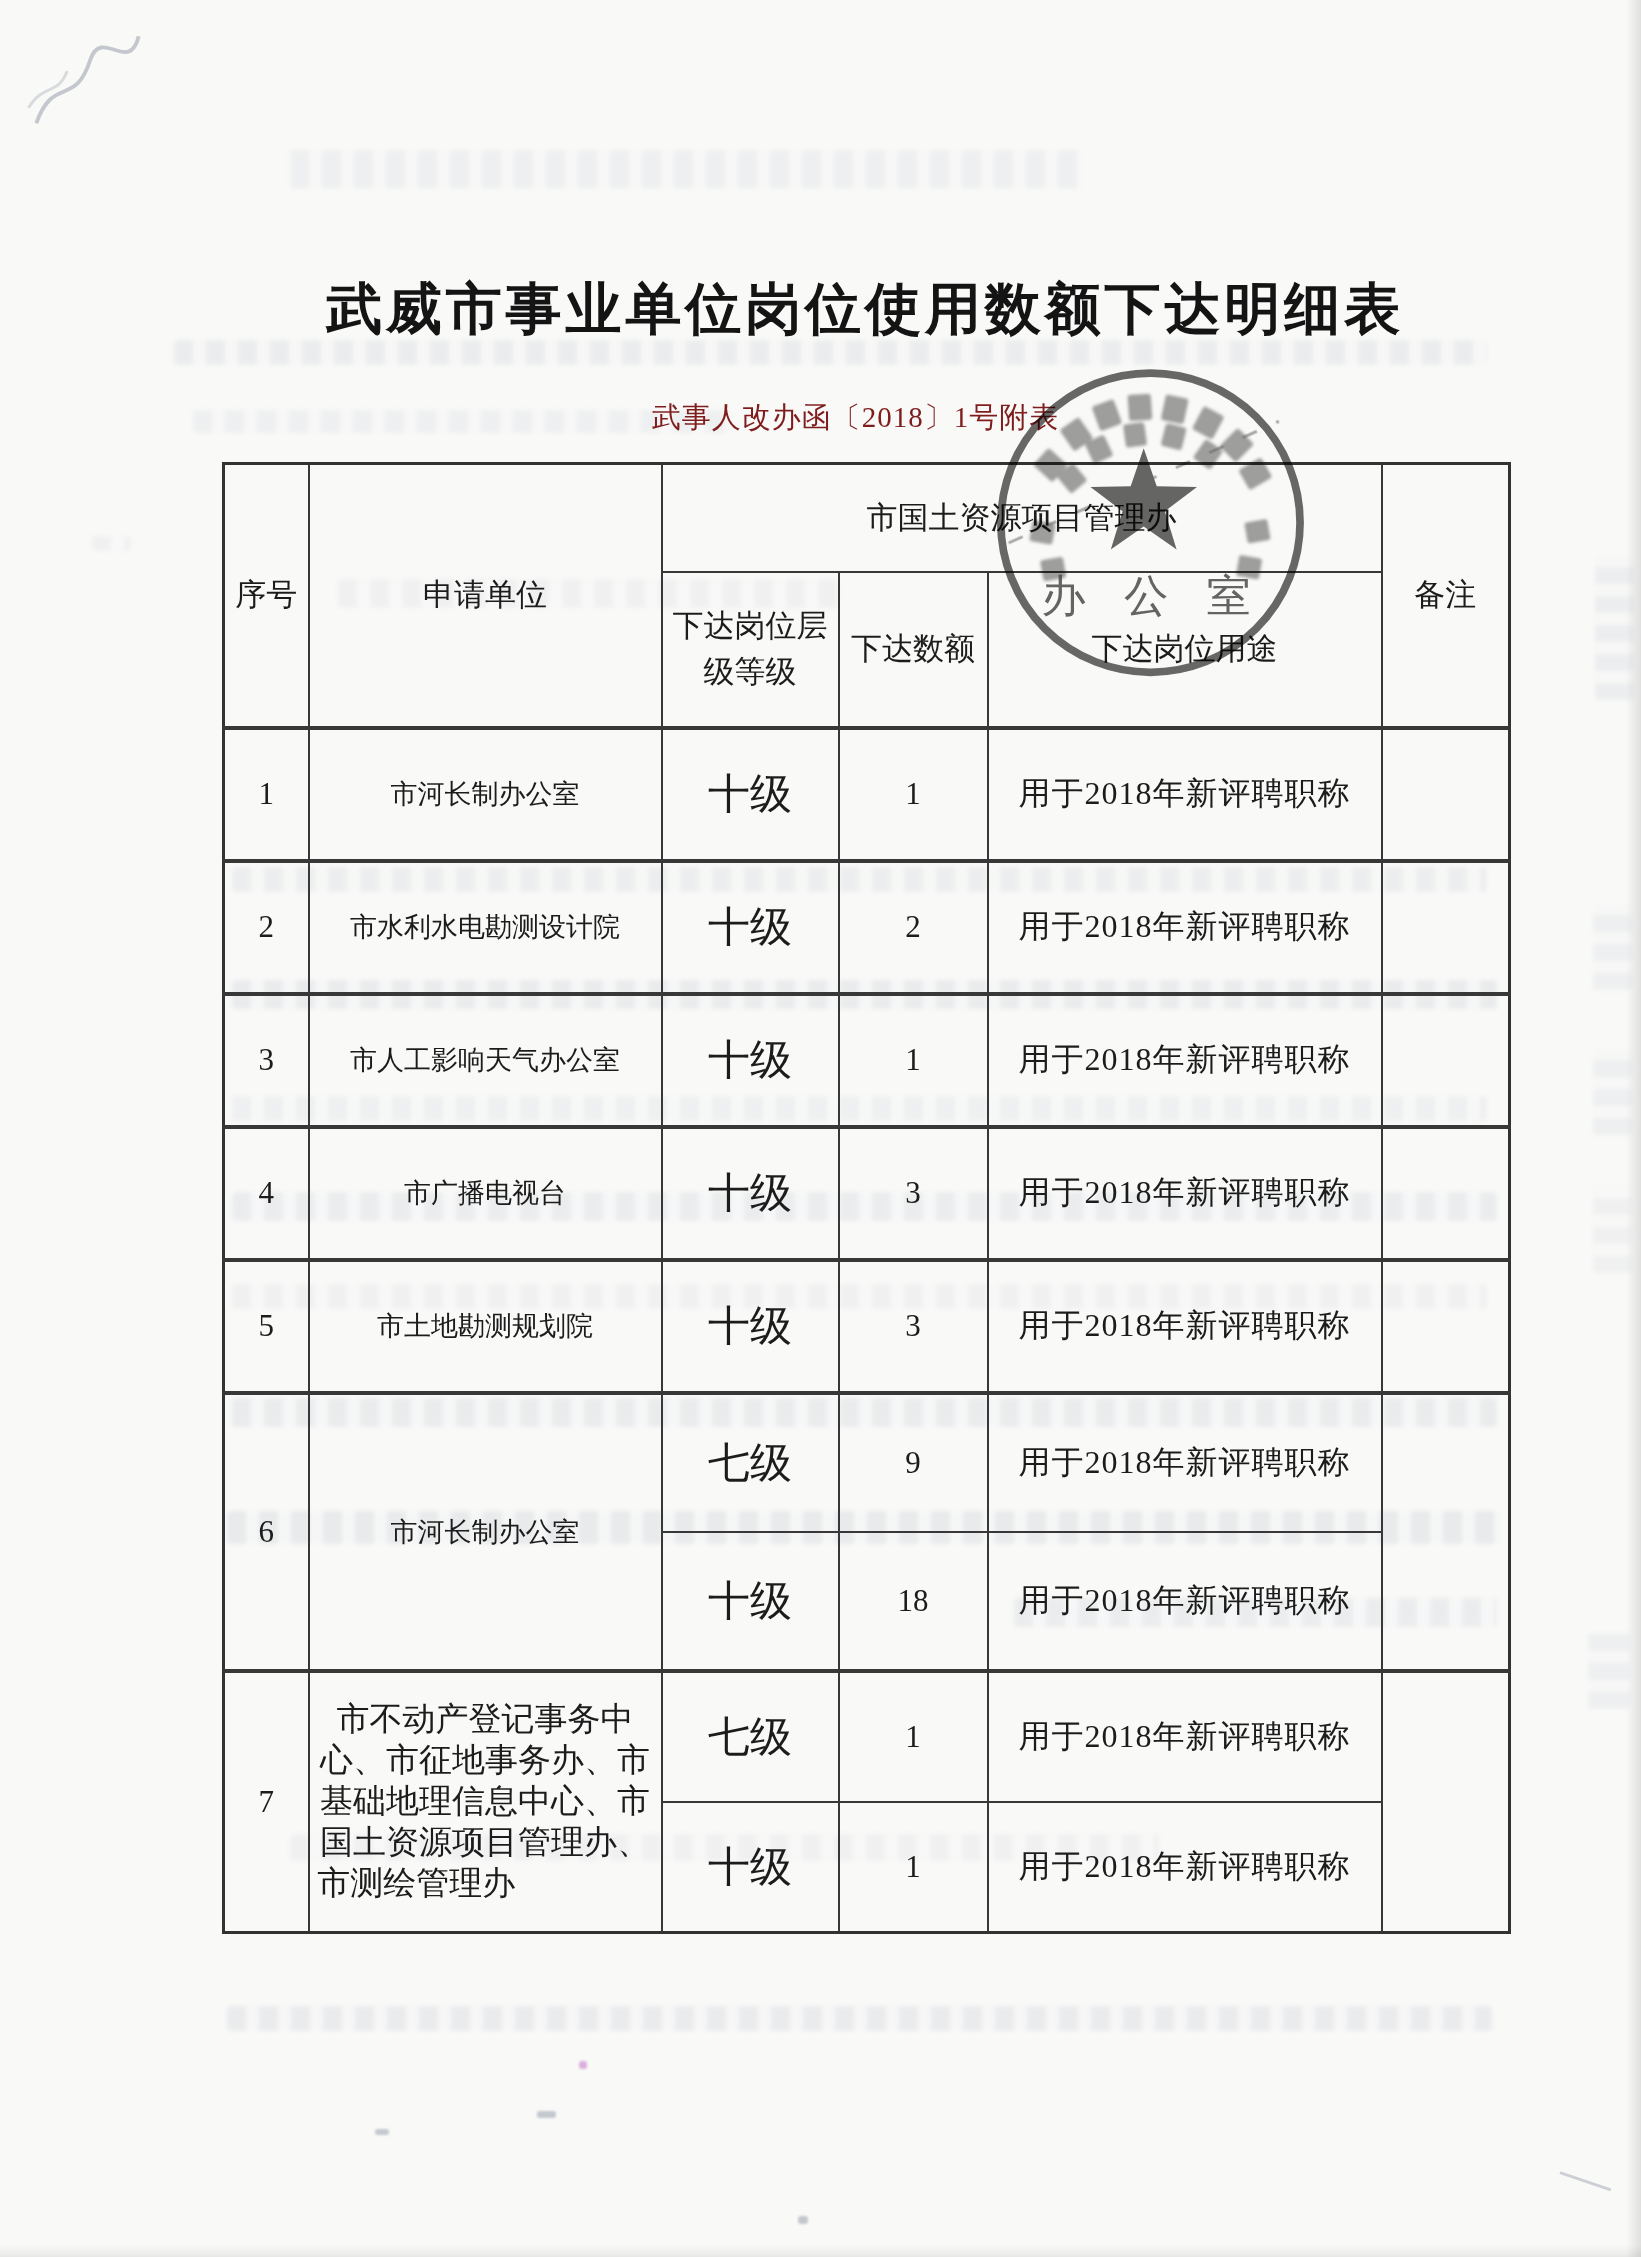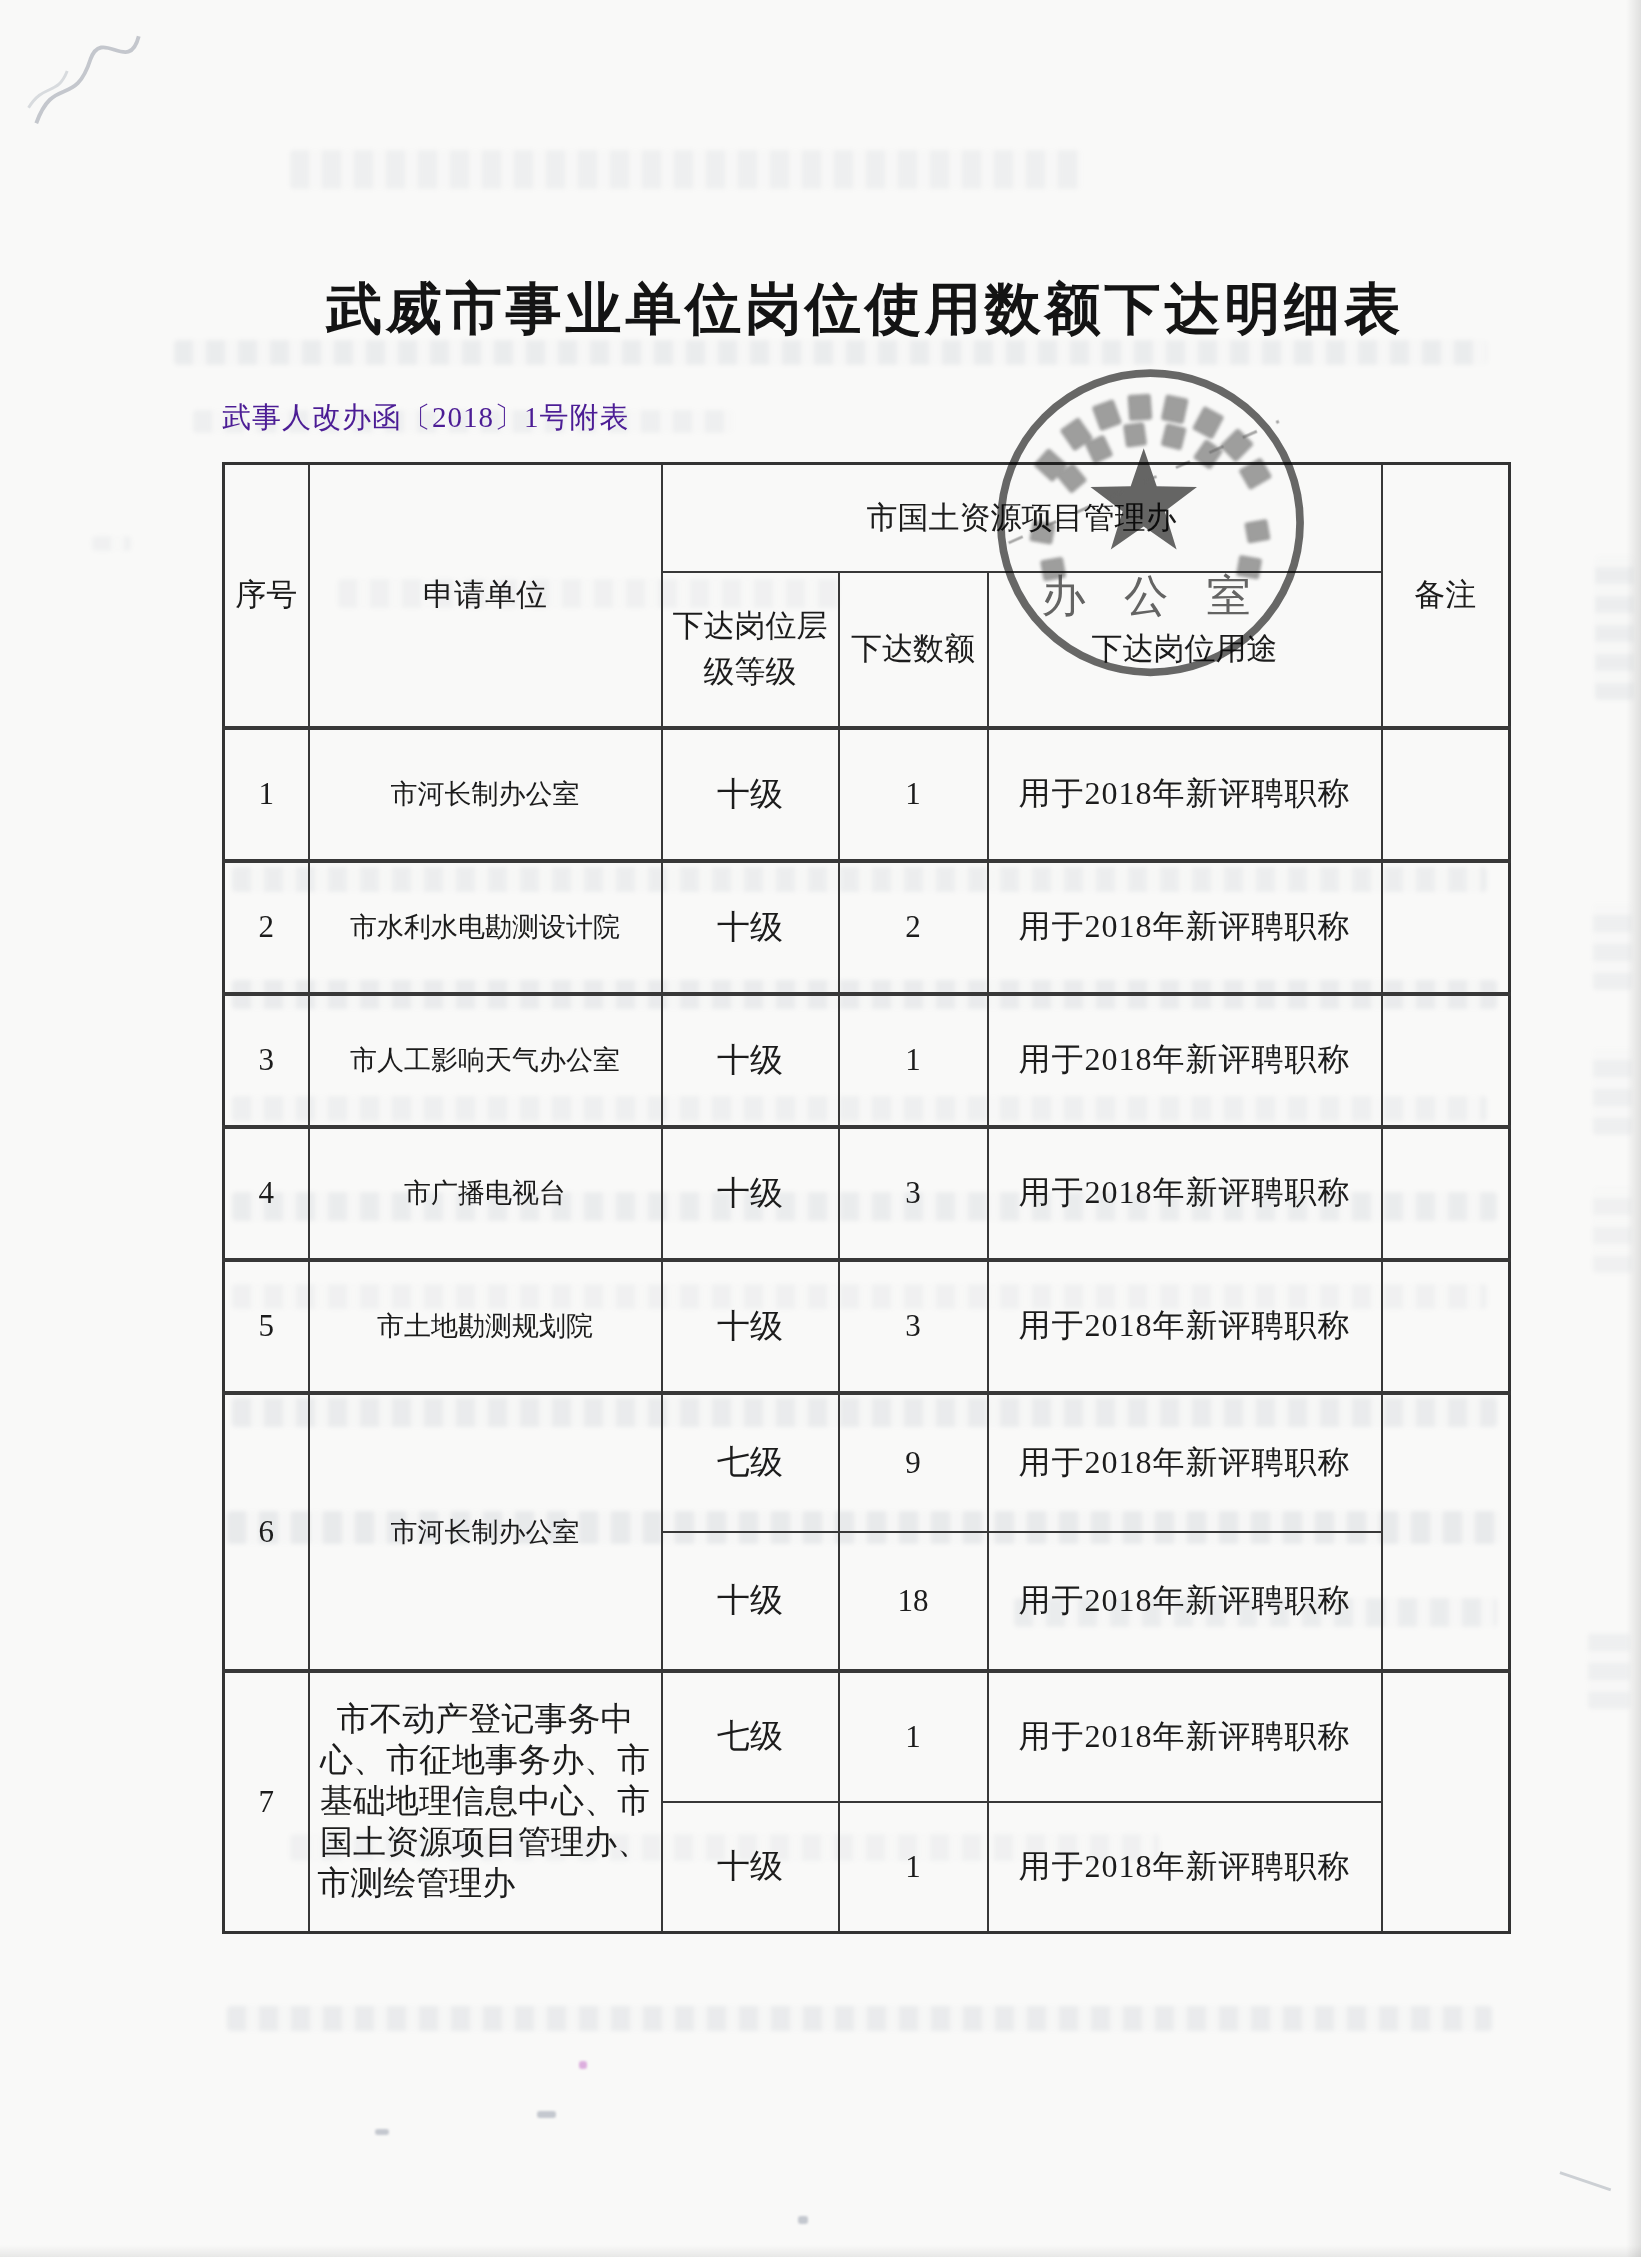--- a/index.html
+++ b/index.html
@@ -28,21 +28,21 @@
     filter:blur(1px); pointer-events:none; }
 
   .doc-title {
     position:absolute; left:222px; top:272px; width:1286px; z-index:2;
     text-align:center; font-family:"Liberation Sans","DejaVu Sans",sans-serif;
     font-size:56px; font-weight:700; letter-spacing:3.9px; color:#141414;
     margin:0;
   }
   .doc-ref {
     position:absolute; left:222px; top:398px; width:1267px; z-index:2;
-    text-align:left; font-size:29px; color:#4c1d95; letter-spacing:1px;
+    text-align:center; font-size:29px; color:#7f1d1d; letter-spacing:1px;
   }
 
   table.quota {
     position:absolute; left:222px; top:462px; z-index:2;
     border-collapse:collapse; table-layout:fixed;
     width:1286px; background:transparent;
     font-size:31px; color:#1c1c1c;
   }
   table.quota th, table.quota td {
     border:2.9px solid #383838; padding:0 7.7px;
@@ -54,21 +54,21 @@
   thead tr.group-row { height:108px; }
   thead tr.sub-row { height:156px; }
   tbody tr { height:133px; }
   tbody tr.tall { height:139px; }
   tbody tr.short { height:131px; }
   td.unit { font-size:27px; }
   td.unit-long {
     font-size:33px; text-align:justify; text-align-last:left;
     line-height:41px; padding:9.7px 11.6px;margin-top:20px;
   }
-  td.level { font-size:33px; }
+  td.level { font-size:42px; }
   td.amount { font-size:31px; }
   td.purpose { font-size:32px; letter-spacing:1px; }
   th.wrap { line-height:1.5; padding:0 17.4px; }
 
   .stamp { position:absolute; left:941px; top:338px; z-index:3;
     mix-blend-mode:multiply; opacity:0.92; pointer-events:none; }
   .scribble { position:absolute; left:14.5px; top:14.5px; z-index:1; pointer-events:none; }
   .corner-dash { position:absolute; left:1545px; top:2163px; z-index:1; pointer-events:none; }
 </style>
 </head>

